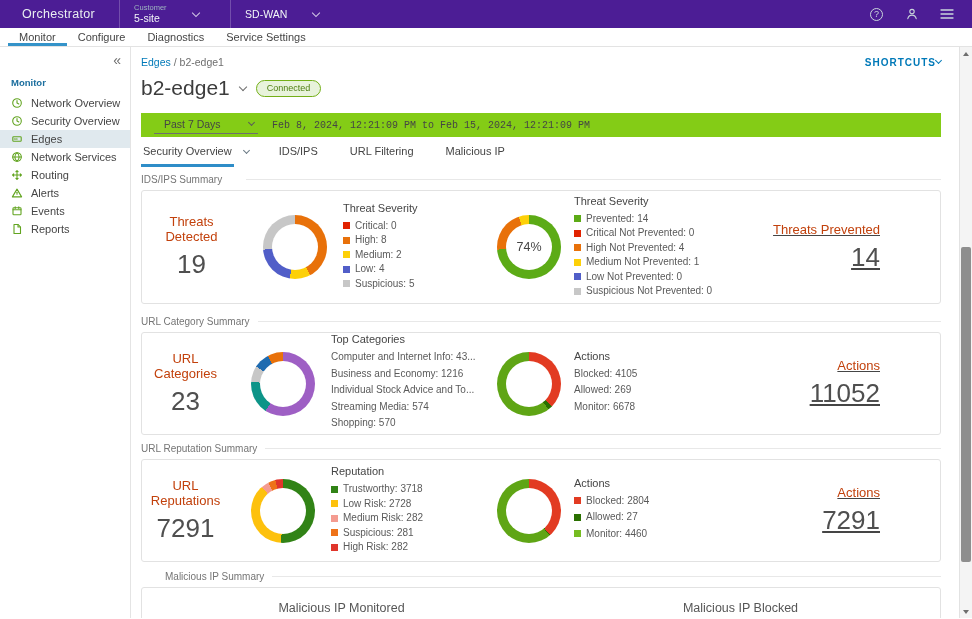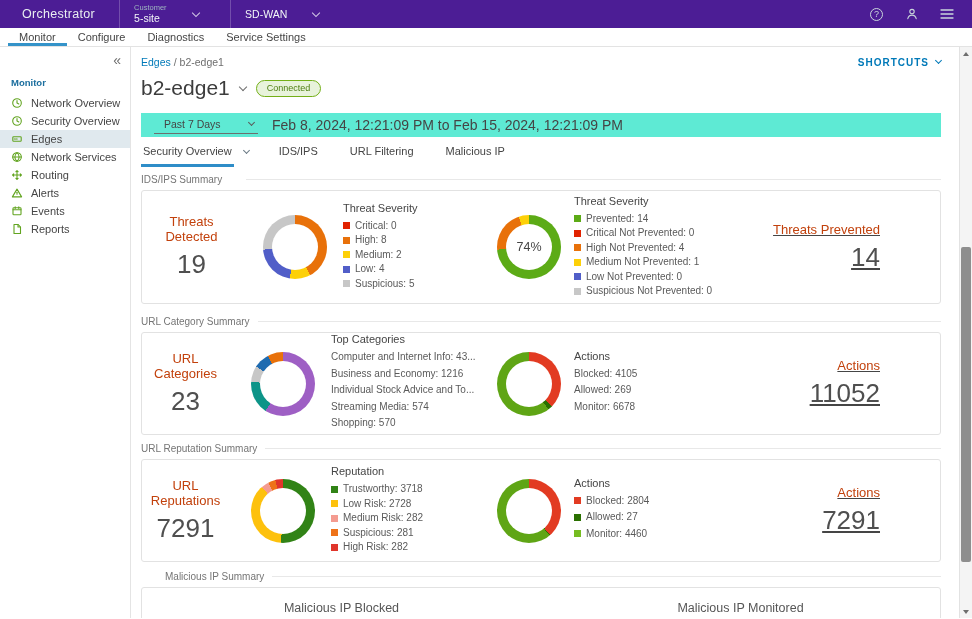--- a/index.html
+++ b/index.html
@@ -37,33 +37,33 @@
   .sb-item.active { background:#E0E9EE; }
   .sb-ic { width:12px; height:12px; flex:none; display:flex; }
   .sb-ic svg { width:12px; height:12px; stroke:#62A420; fill:none; stroke-width:1.1; stroke-linecap:round; stroke-linejoin:round; }
 
   .content { flex:1; padding:0 18px 0 10px; overflow:hidden; }
 
   
   .crumb-row { display:flex; justify-content:space-between; align-items:center; padding-top:9px; font-size:10.5px; }
   .crumb a, .link { color:#0079B8; text-decoration:none; cursor:pointer; }
   .crumb .cur { color:#6E6E6E; }
-  .shortcuts { color:#0079B8; font-size:10px; font-weight:bold; letter-spacing:1px; display:flex; align-items:center; gap:7px; cursor:pointer; }
+  .shortcuts { color:#0079B8; font-size:10px; font-weight:bold; letter-spacing:1px; display:flex; align-items:center; gap:0; cursor:pointer; }
   .shortcuts .chev { color:#0079B8; width:5px; height:5px; }
   .title-row { display:flex; align-items:center; gap:10px; margin-top:5px; height:30px; }
   .page-title { font-size:21px; color:#3C3C3C; font-weight:normal; }
   .title-row .chev { color:#6E6E6E; }
   .badge { font-size:9px; color:#4D7F10; background:#E8F3DB; border:1px solid #74B018; border-radius:999px; padding:2px 10px 3px; }
 
   
-  .timebar { margin-top:10px; height:24px; background:#5eead4; display:flex; align-items:center; }
+  .timebar { margin-top:10px; height:24px; background:#84cc16; display:flex; align-items:center; }
   .range-select { display:flex; align-items:center; justify-content:space-between; margin-left:13px; width:104px;
                   border-bottom:1px solid #6E6E6E; padding:2px 4px 3px 10px; font-size:10.5px; color:#454545; cursor:pointer; }
   .range-select .chev { color:#5A5A5A; width:5px; height:5px; }
-  .period { margin-left:14px; font-size:14px; color:#454545; }
+  .period { margin-left:14px; font-size:10px; color:#454545;font-family:Liberation Mono, monospace; }
 
   
   .subtabs { display:flex; align-items:flex-end; margin-top:3px; height:25px; }
   .subtab { font-size:11px; color:#454545; padding:0 14px; cursor:pointer; display:flex; align-items:center; gap:10px; height:100%; }
   .subtab:first-child { padding-left:0; }
   .subtab .st-label { padding:6px 2px 7px; border-bottom:3px solid transparent; }
   .subtab.active .st-label { border-bottom-color:#2E8DC8; }
   .subtab .chev { color:#6A7A85; width:5px; height:5px; margin-bottom:2px; }
 
   
@@ -472,25 +472,25 @@
         </div>
       </section>
 
       <section>
         <div class="sec-head mt4">
           <span class="sec-title">Malicious IP Summary</span>
           <span class="sec-line"></span>
         </div>
         <div class="card h72">
           <div class="half">
+            <div class="t">Malicious IP Monitored</div>
+
+          </div>
+          <div class="half">
             <div class="t">Malicious IP Blocked</div>
-
-          </div>
-          <div class="half">
-            <div class="t">Malicious IP Monitored</div>
 
           </div>
         </div>
       </section>
     </main>
 
     <div class="scrollbar">
       <div class="sb-btn up">
           <span class="tri-up"></span>
         </div>

